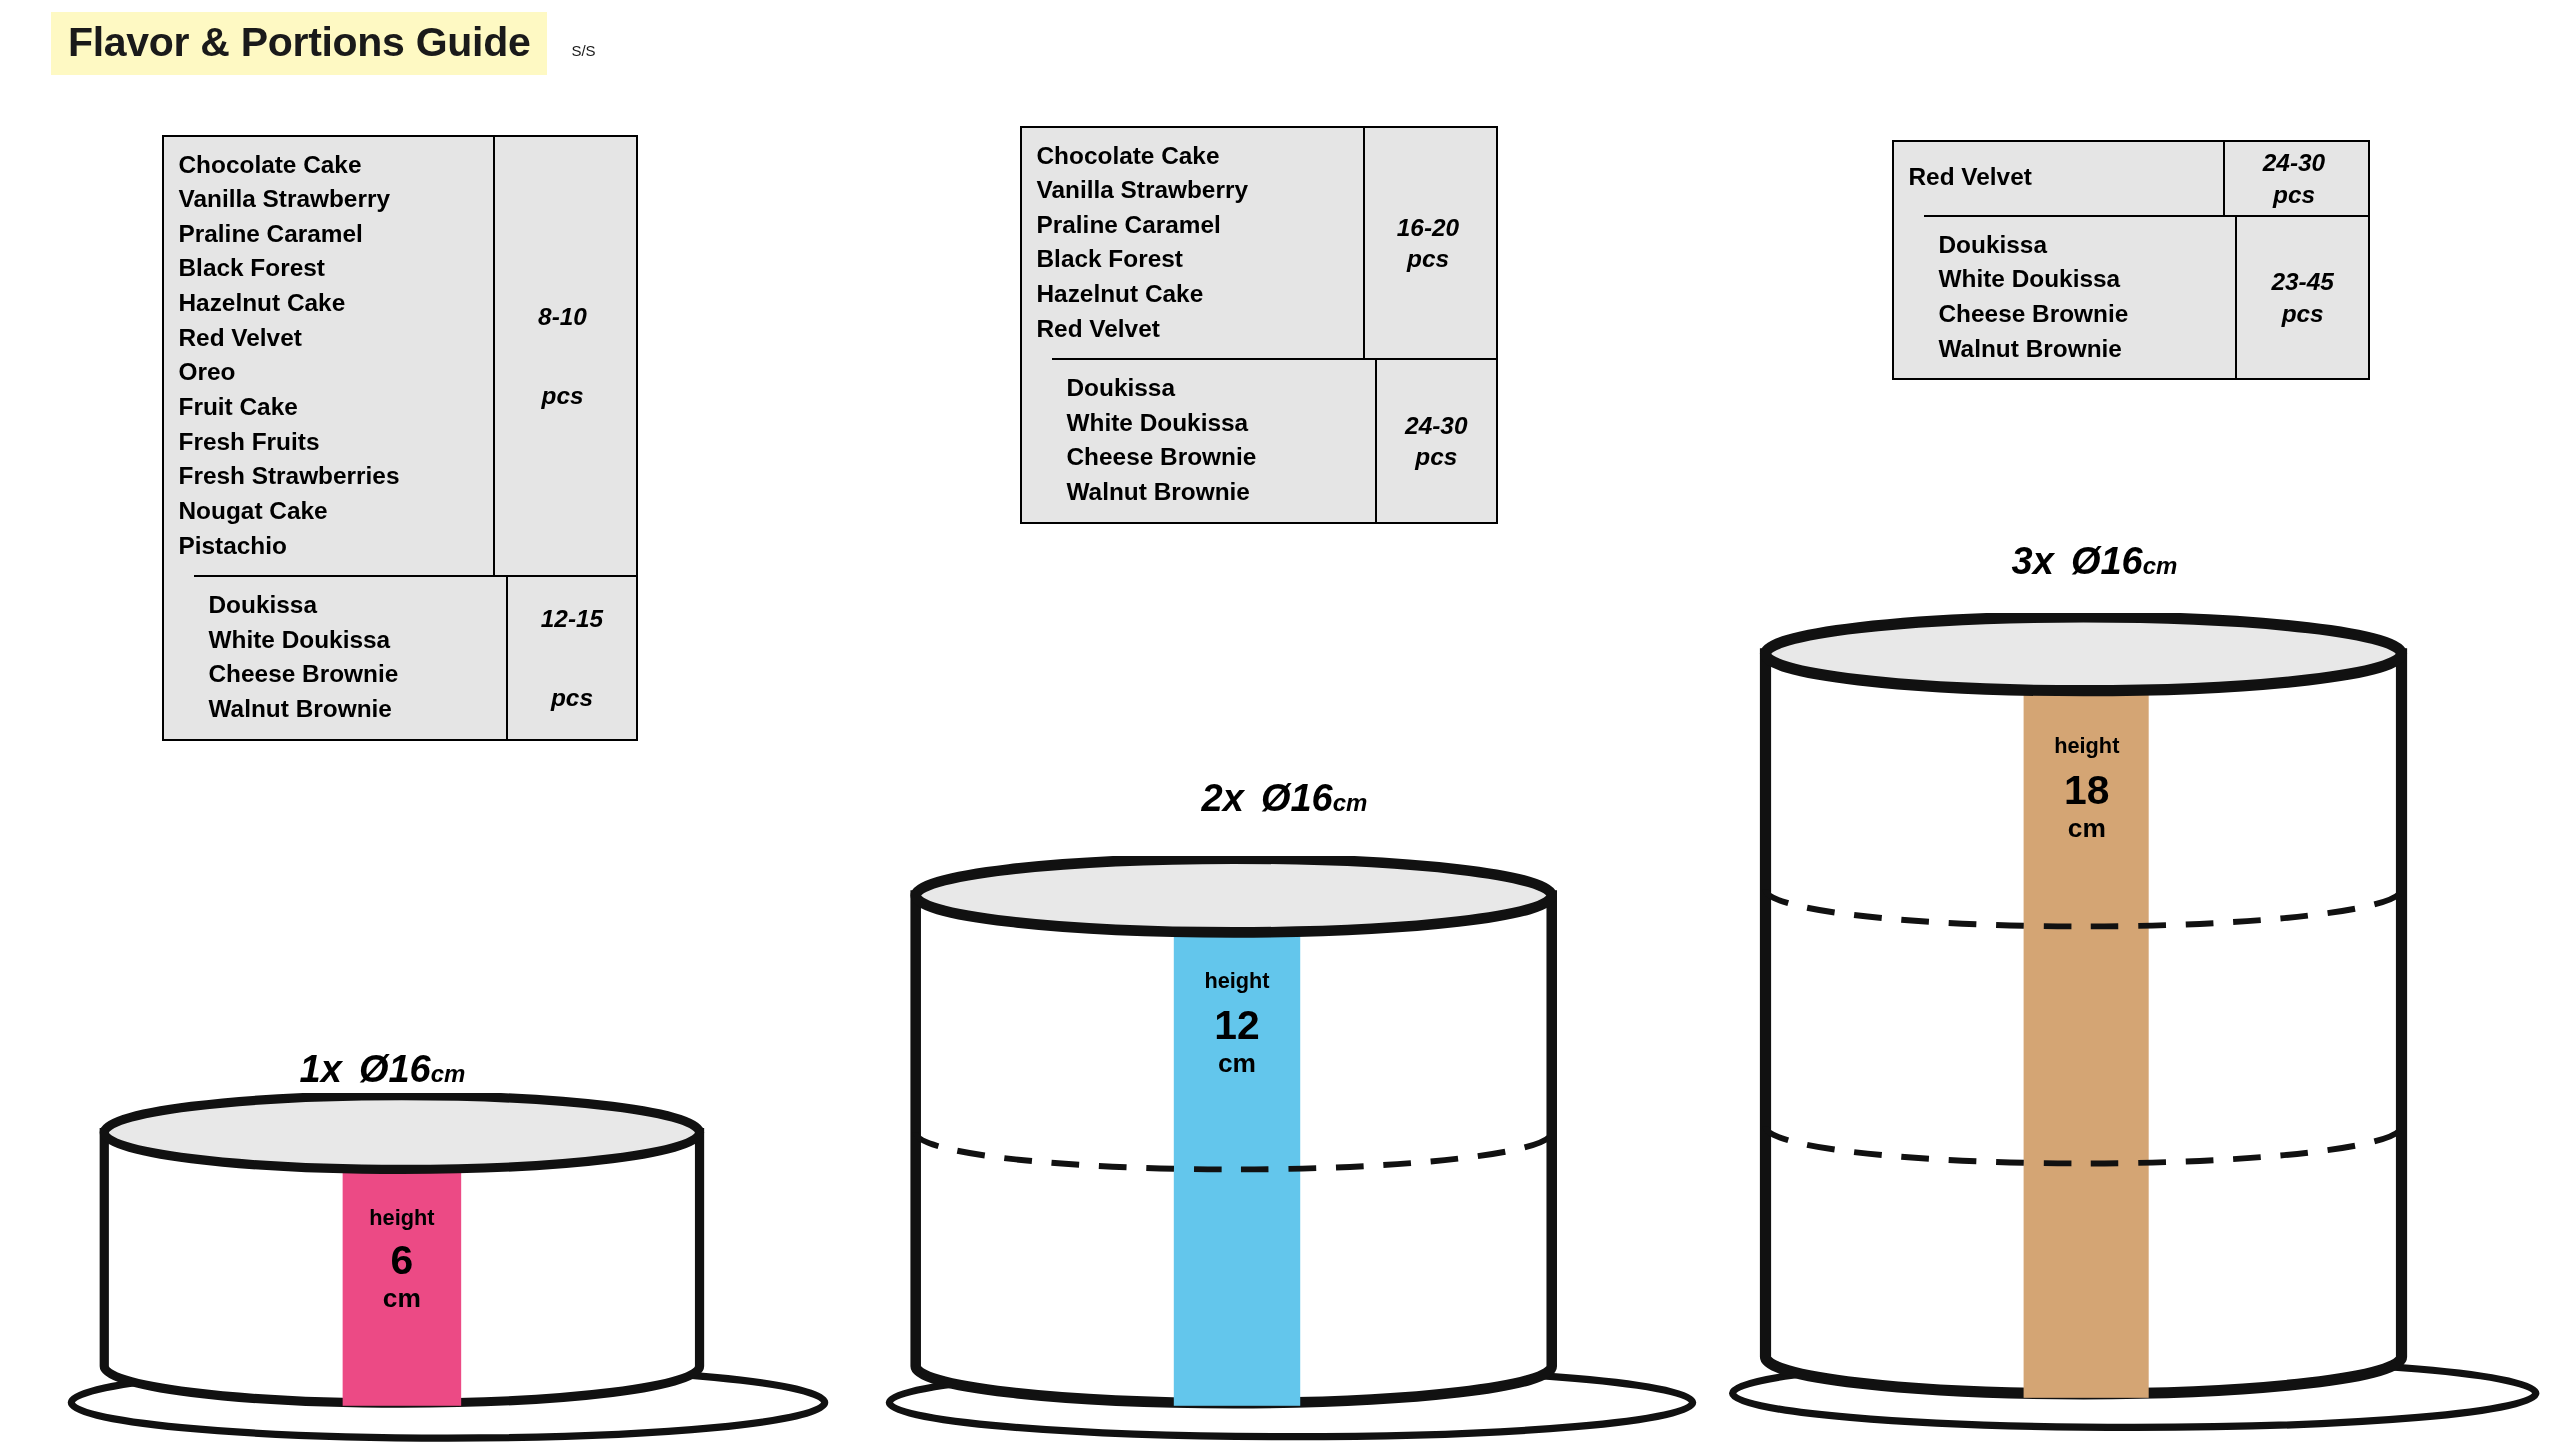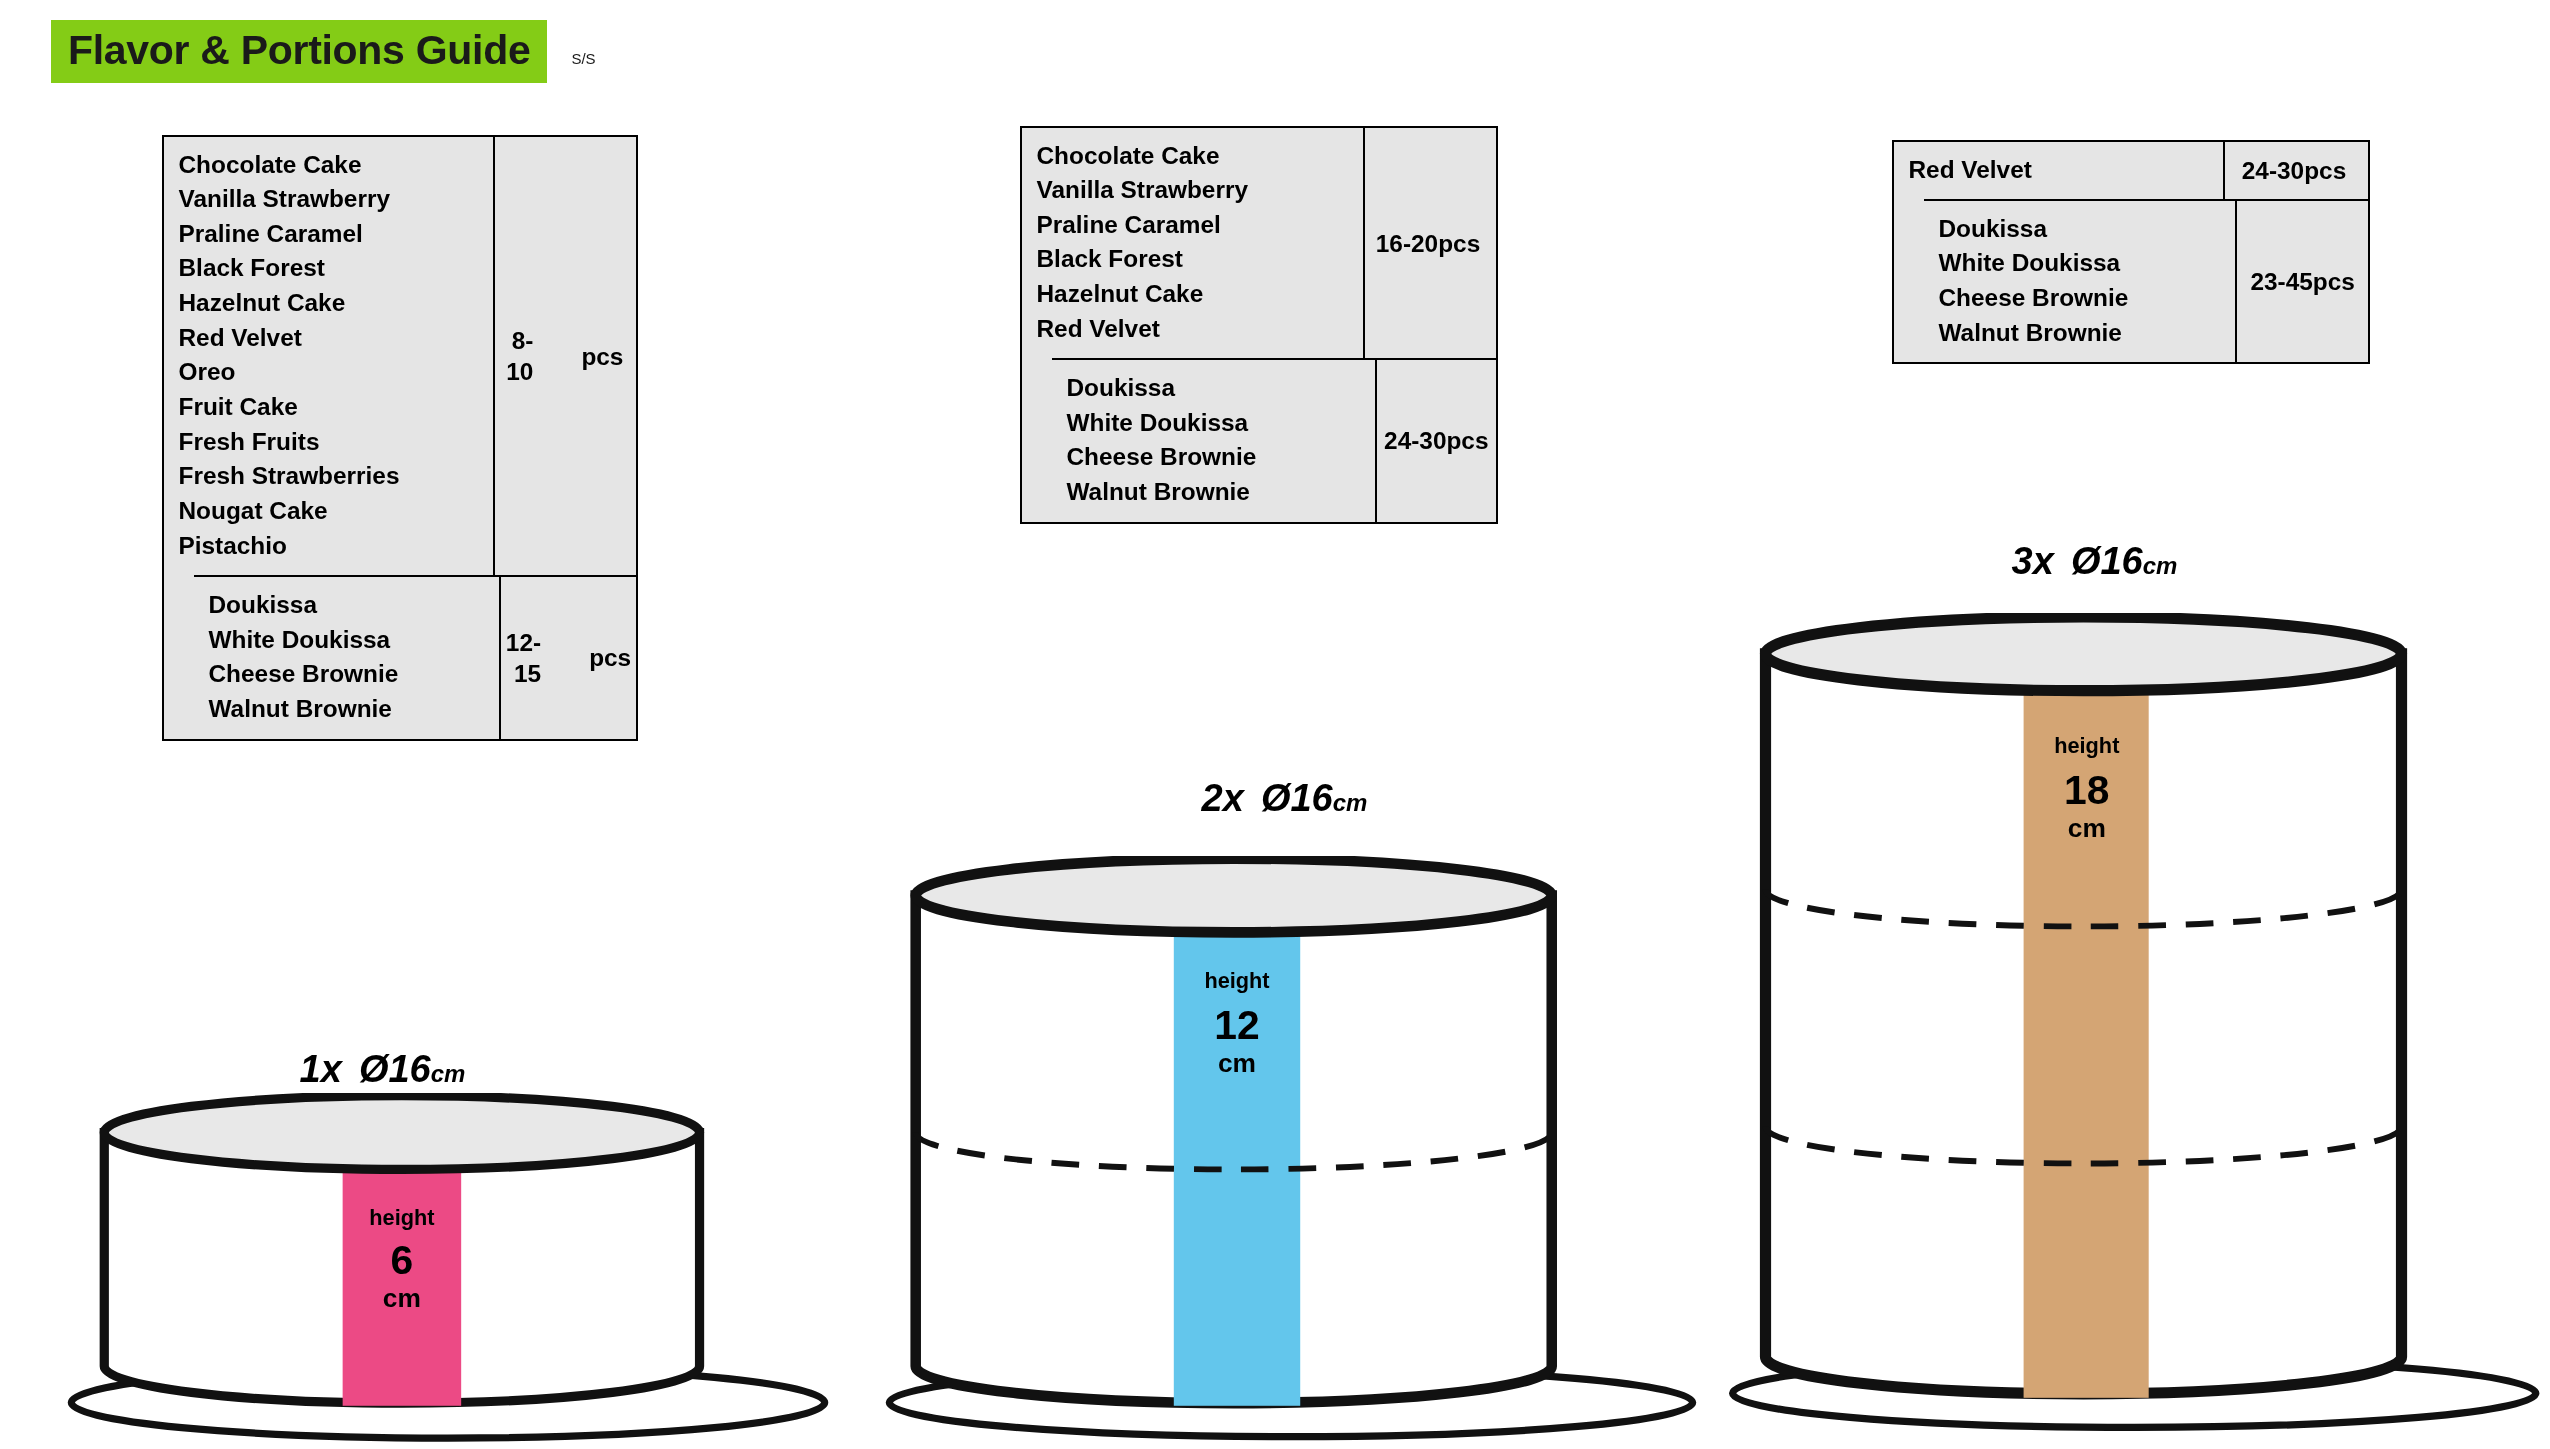--- a/index.html
+++ b/index.html
@@ -17,28 +17,27 @@
 
   
   #header {
     position: absolute;
     left: 51px;
     top: 12px;
     display: flex;
     align-items: baseline;
   }
   #title-banner {
-    background: #84cc16;
+    background: #fef9c3;
     padding: 6.6px 17px 9.2px 17px;
     font-size: 41px;
     font-weight: bold;
     color: #1a1a1a;
     letter-spacing: -0.3px;
     white-space: nowrap;
-    margin-top: 8px;
   }
   #title-sub {
     margin-left: 24px;
     font-size: 15px;
     color: #1a1a1a;
     font-weight: normal;
   }
 
   
   .portion-table {
@@ -59,30 +58,31 @@
     padding: 10.5px 12px 12px 14.5px;
     font-size: 24.4px;
     font-weight: bold;
     color: #000;
     line-height: 1.42;
     box-sizing: border-box;
   }
   .pcs {
     border-left: 2.6px solid #000;
     display: flex;
-    flex-direction: row;
+    flex-direction: column;
     align-items: center;
     justify-content: center;
     font-size: 24.4px;
     font-weight: bold;
     color: #000;
     line-height: 1.28;
     box-sizing: border-box;
-    text-align: right;
+    text-align: left;
     padding: 5.3px 6.6px;
+    font-style: italic;
   }
 
   
   #table-1 { left: 162px; top: 135px; width: 472px; }
   #table-1 .flavors { width: 329px; }
   #table-1 .pcs { width: 137px; gap: 48px; }
 
   
   #table-2 { left: 1020px; top: 126px; width: 474px; }
   #table-2 .flavors { width: 341px; }

